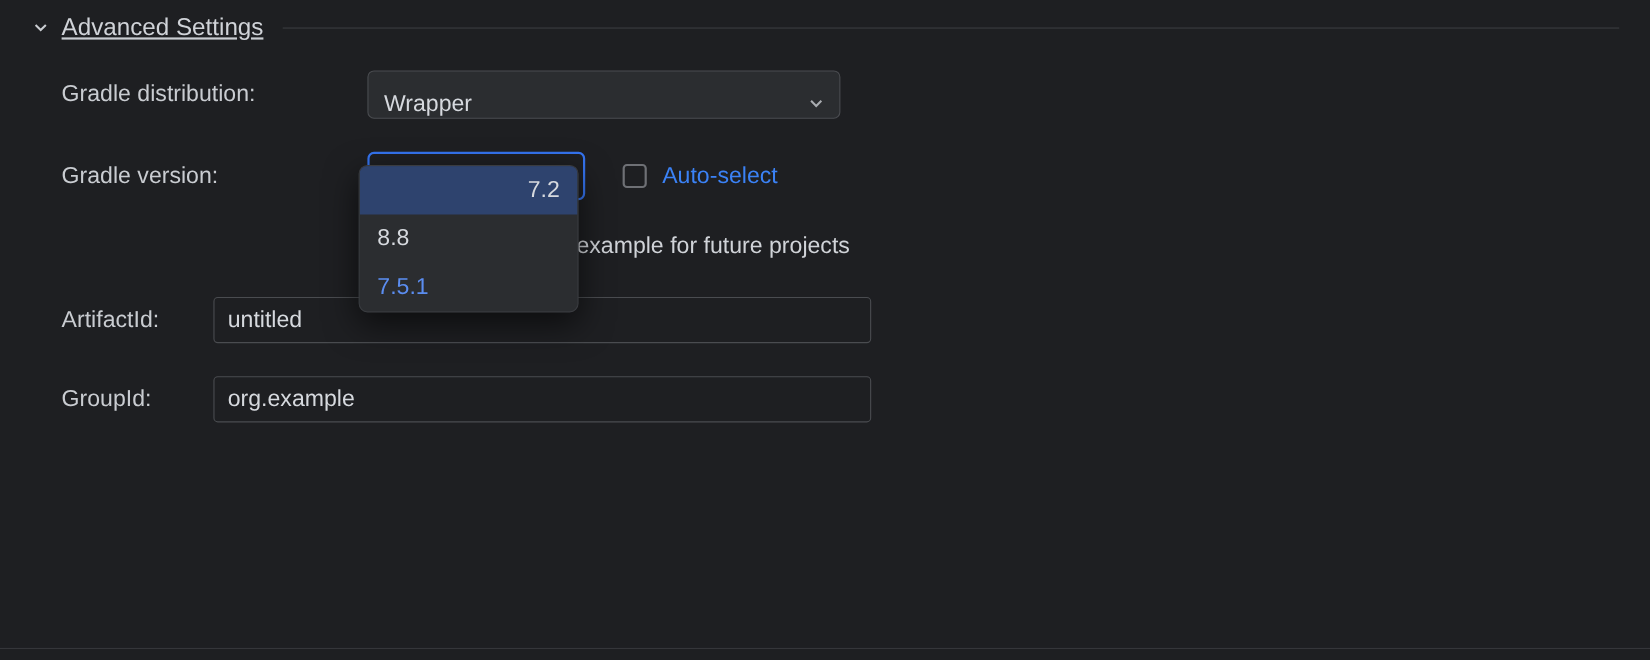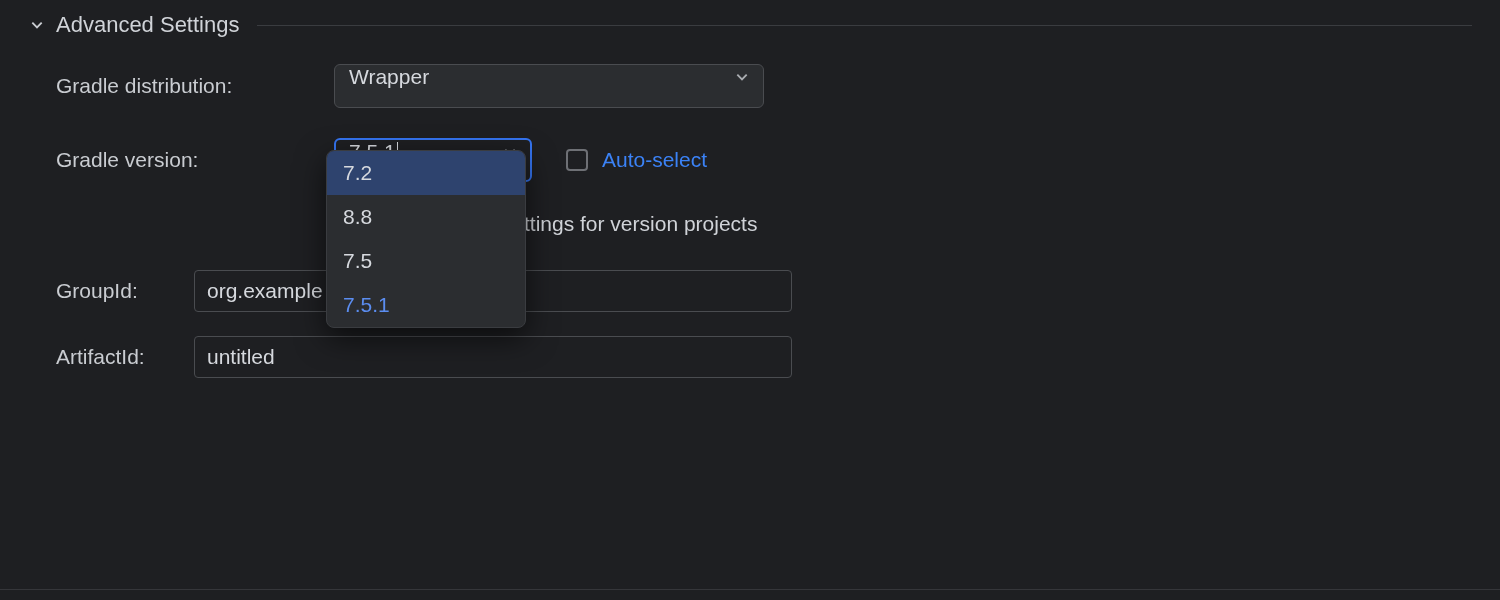--- a/index.html
+++ b/index.html
@@ -10,20 +10,21 @@
     font-size: 21px;
     width: 1500px;
     height: 600px;
     overflow: hidden;
     position: relative;
   }
   .section-header {
     display: flex;
     align-items: center;
     padding: 12px 28px 8px 28px;
+    text-decoration: underline;
   }
   .chevron-icon {
     width: 18px;
     height: 18px;
     margin-right: 10px;
     display: inline-flex;
     align-items: center;
     justify-content: center;
   }
   .section-title {
@@ -47,21 +48,21 @@
     min-height: 40px;
   }
   .label {
     width: 278px;
     color: #c9ccd1;
     font-size: 21px;
   }
   .label.tight { width: 138px; }
   .select {
     display: flex;
-    align-items: flex-start;
+    align-items: flex-end;
     justify-content: space-between;
     background: #2b2d30;
     border: 1px solid #4a4c50;
     border-radius: 6px;
     height: 44px;
     padding: 0 14px;
     color: #d6d9de;
     font-size: 21px;
     cursor: pointer;
   }
@@ -117,21 +118,21 @@
     box-shadow: 0 10px 30px rgba(0,0,0,.6);
     overflow: hidden;
     z-index: 10;
   }
   .dropdown-item {
     padding: 10px 16px;
     color: #d6d9de;
     font-size: 21px;
     cursor: pointer;
   }
-  .dropdown-item.hover { background: #2e436e; }
+  .dropdown-item.hover { background: #2e436e; text-align: right; }
   .dropdown-item.selected { color: #5b8df0; }
   .remember-row {
     margin-left: 278px;
     display: flex;
     align-items: center;
     margin-bottom: 34px;
     color: #d0d3d8;
   }
   .remember-text-partial { font-size: 21px; }
   .bottom-line {
@@ -177,35 +178,34 @@
             <path d="M2 4 L6 8 L10 4" fill="none" stroke="#9da0a5" stroke-width="1.6"></path>
           </svg>
       </span>
     </div>
     <div style="width:34px"></div>
     <div class="checkbox"></div>
     <div class="check-label">Auto-select</div>
   </div>
 
   <div class="remember-row" style="margin-left:468px;">
-    <span class="remember-text-partial">ttings for version projects</span>
+    <span class="remember-text-partial">example for future projects</span>
+  </div>
+
+  <div class="row">
+    <div class="label tight">ArtifactId:</div>
+    <input class="input" value="untitled" style="">
   </div>
 
   <div class="row" style="margin-bottom:24px;">
     <div class="label tight">GroupId:</div>
     <input class="input" value="org.example" style="">
   </div>
 
-  <div class="row">
-    <div class="label tight">ArtifactId:</div>
-    <input class="input" value="untitled" style="">
-  </div>
-
 </div>
 
 <div class="dropdown" id="version-dropdown">
     <div class="dropdown-item hover">7.2</div>
     <div class="dropdown-item">8.8</div>
-    <div class="dropdown-item">7.5</div>
     <div class="dropdown-item selected">7.5.1</div>
   </div>
 
 <div class="bottom-line"></div>
 
 </body></html>

